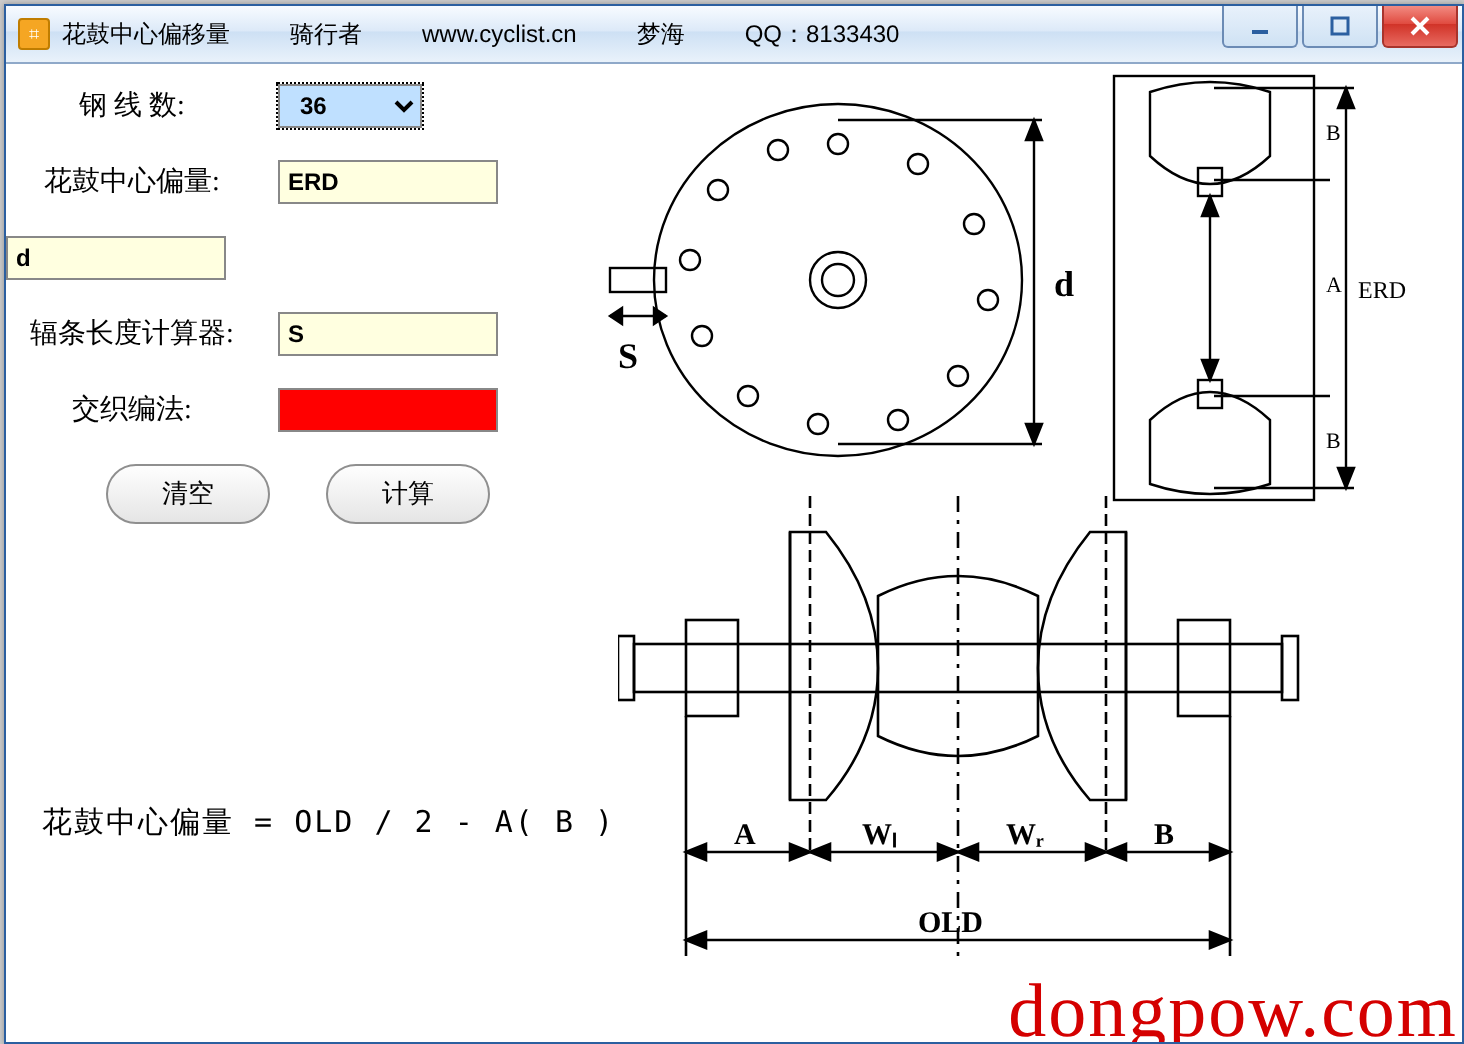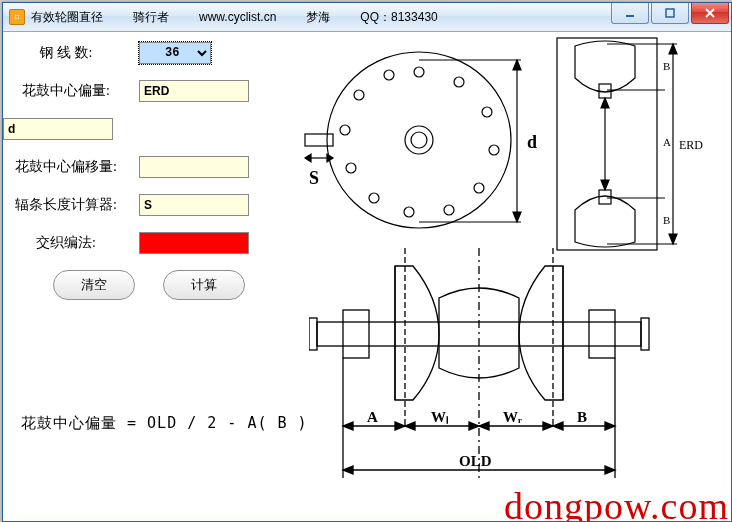--- a/index.html
+++ b/index.html
@@ -13,44 +13,44 @@
 .winbtn.close{background:linear-gradient(#f28b82,#e04a3f 45%,#d13328 46%,#e86a60);border-color:#a8342c}
 .winbtn svg{width:12px;height:12px}
 
 .body{display:flex;height:calc(100% - 28px);position:relative}
 
 .form{width:260px;padding:10px 6px 0 0}
 .row{display:flex;align-items:center;margin-bottom:16px}
 .lbl{width:126px;text-align:center;padding-right:10px;font-size:14px;font-family:"SimSun",serif;color:#000}
 .fld{width:110px}
 .fld input[type=text]{width:100%;height:22px;box-sizing:border-box;border:1px solid #888;background:#ffffe0;font-family:Verdana,Arial;font-size:12px;font-weight:bold;padding-left:4px}
-.sel{width:72px;height:22px;border:1px solid #888;background:#ffffe0;font-family:Liberation Mono, monospace;font-size:12px;font-weight:bold;padding-left:21px}
+.sel{width:72px;height:22px;border:1px solid #888;background:#ffffe0;font-family:Liberation Sans, sans-serif;font-size:12px;font-weight:bold;padding-left:6px}
 .sel.hl{outline:1px dotted #000;background:#bfe0ff;color:#000}
 .result{width:100%;height:22px;border:1px solid #888;background:#f00;display:block;box-sizing:border-box}
 .btns{display:flex;gap:28px;margin-left:50px;margin-top:12px}
 .btn{width:82px;height:30px;border:1px solid #8f8f8f;background:linear-gradient(#fefefe,#e5e5e5);border-radius:15px;font-size:13px;font-family:"SimSun",serif;cursor:pointer}
-.formula{position:absolute;left:18px;top:382px;font-family:"SimSun",monospace;font-size:15px;letter-spacing:1px;color:#000}
+.formula{position:absolute;left:18px;top:370px;font-family:"SimSun",monospace;font-size:15px;letter-spacing:1px;color:#000}
 
 .diagrams{flex:1;position:relative}
 .dg{position:absolute}
 .dg svg{display:block}
 .d1{left:30px;top:8px}
 .d2{left:286px;top:4px}
 .d3{left:40px;top:216px}
 
 .watermark{position:absolute;right:2px;bottom:-6px;font-family:"Times New Roman",serif;font-size:38px;color:#d40000;letter-spacing:1px;pointer-events:none}
 </style>
 </head>
 <body>
 
 <div class="win">
 
   <div class="titlebar">
     <span class="ico">⌗</span>
-    <span class="t">有效轮圈直径</span>
+    <span class="t">花鼓中心偏移量</span>
     <span class="t">骑行者</span>
     <span class="t">www.cyclist.cn</span>
     <span class="t">梦海</span>
     <span class="t">QQ：8133430</span>
     <span class="sp"></span>
     <div class="winbtns">
       <div class="winbtn">
           <svg viewBox="0 0 12 12">
             <line x1="2" y1="9" x2="10" y2="9" stroke="#2b5fa0" stroke-width="2"></line>
           </svg>
@@ -76,24 +76,20 @@
         <div class="fld"><select class="sel hl"><option>36</option></select></div>
       </div>
       <div class="row">
         <div class="lbl">花鼓中心偏量:</div>
         <div class="fld"><input type="text" value="ERD" style=""></div>
       </div>
       <div class="row">
         <div class="fld"><input type="text" value="d" style=""></div>
       </div>
       <div class="row">
-        <div class="lbl">花鼓中心偏移量:</div>
-        <div class="fld"><input type="text" value="" style=""></div>
-      </div>
-      <div class="row">
         <div class="lbl">辐条长度计算器:</div>
         <div class="fld"><input type="text" value="S" style=""></div>
       </div>
       <div class="row">
         <div class="lbl">交织编法:</div>
         <div class="fld">
             <span class="result"></span>
           </div>
       </div>
       <div class="btns">

